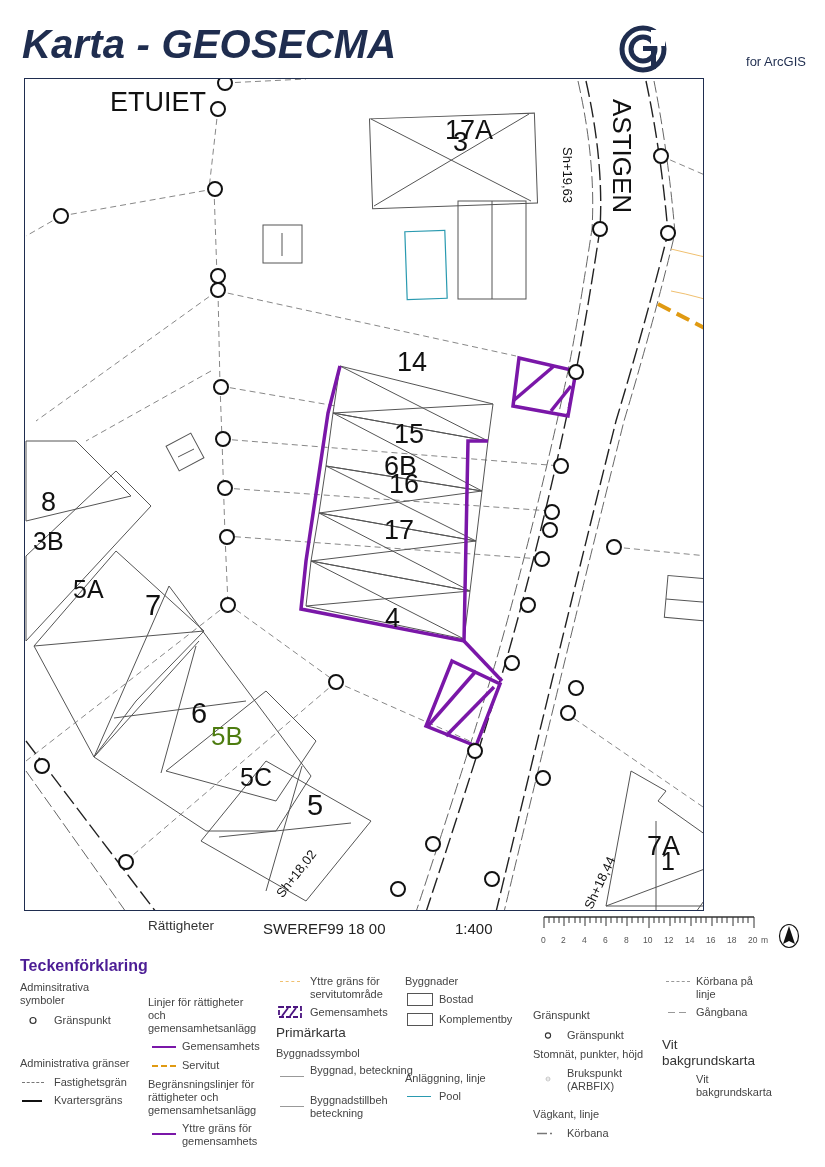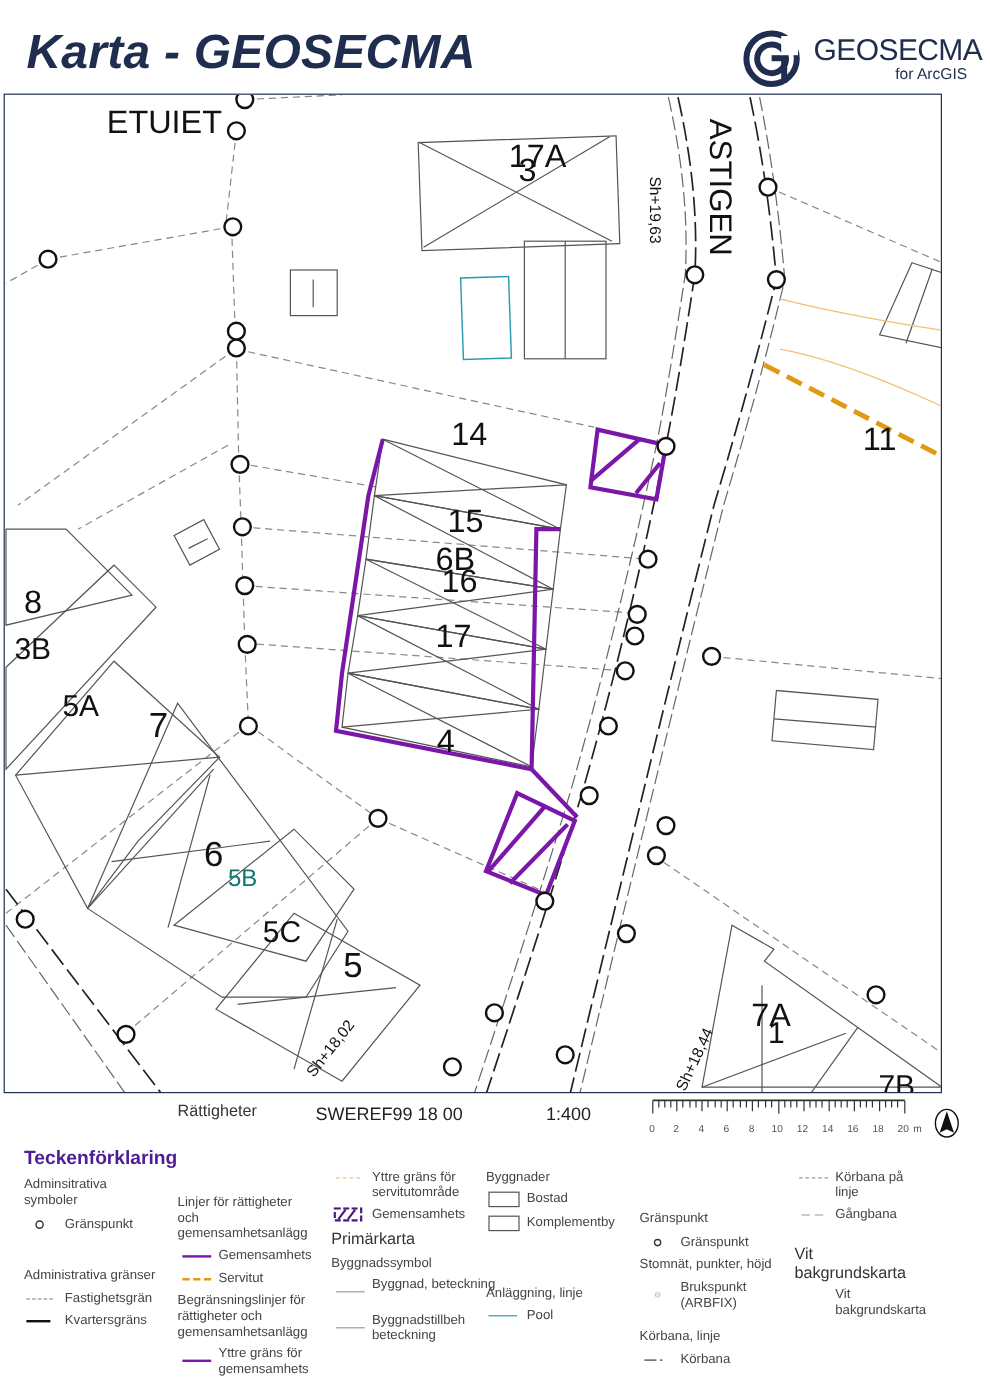--- a/index.html
+++ b/index.html
@@ -1,21 +1,21 @@
 <!DOCTYPE html>
 <html><head>
 <meta charset="utf-8">
 <style>
   html, body { margin:0; padding:0; background:#ffffff; }
   body { width:825px; height:1167px; position:relative; overflow:hidden; font-family:"Liberation Sans", sans-serif; color:#222; }
   .title { position:absolute; left:22px; top:22px; font-size:40px; font-weight:bold; color:#1f2d4f; letter-spacing:0.2px;font-style:italic; }
   .logo { position:absolute; left:618px; top:24px; width:190px; height:50px; }
   .logo-text { position:absolute; left:60px; top:4px; font-size:25px; color:#1f2d4f; letter-spacing:-0.5px; }
   .logo-sub { position:absolute; right:2px; top:30px; font-size:13px; color:#1f2d4f; }
-  .map-frame { position:absolute; left:3px; top:78px; width:782px; height:833px; border:1.5px solid #1f2d4f; box-sizing:border-box; overflow:hidden; background:#fff; }
+  .map-frame { position:absolute; left:24px; top:78px; width:680px; height:833px; border:1.5px solid #1f2d4f; box-sizing:border-box; overflow:hidden; background:#fff; }
   .map-frame svg { position:absolute; left:0; top:0; }
   .footer-crs { position:absolute; left:263px; top:920px; font-size:15px; color:#222; }
   .footer-scale { position:absolute; left:455px; top:920px; font-size:15px; color:#222; }
   .scalebar { position:absolute; left:540px; top:914px; width:240px; height:34px; }
   .north { position:absolute; left:778px; top:923px; width:22px; height:26px; }
   .legend-title { position:absolute; left:20px; top:911px; font-size:16px; font-weight:bold; color:#4c1d95;margin-top:46px; }
   .lg { position:absolute; font-size:11px; color:#444; line-height:13px; }
   .lg-h { position:absolute; font-size:13.5px; color:#333; }
   .lg-item { position:absolute; font-size:11px; color:#444; line-height:13px; display:flex; align-items:flex-start; }
   .sym { display:inline-block; width:40px; flex:0 0 40px; position:relative; height:13px; }
@@ -28,21 +28,20 @@
 <div class="title">Karta - GEOSECMA</div>
 
 <div class="logo">
   <svg width="50" height="50" viewBox="0 0 50 50" style="position:absolute;left:0;top:0">
     <circle cx="25" cy="25" r="21" fill="none" stroke="#1f2d4f" stroke-width="5"></circle>
     <circle cx="25" cy="25" r="12" fill="none" stroke="#1f2d4f" stroke-width="5"></circle>
     <rect x="25" y="22" width="13" height="5" fill="#1f2d4f"></rect>
     <rect x="33" y="6" width="14" height="16" fill="#fff"></rect>
     <rect x="33" y="25" width="5" height="20" fill="#1f2d4f"></rect>
   </svg>
-  <span class="logo-text">GEOSECMA</span>
   <span class="logo-sub">for ArcGIS</span>
 </div>
 
 <div class="map-frame">
   <svg width="786" height="833" viewBox="19 78 786 833">
     <g fill="none" stroke="#888" stroke-width="1" stroke-dasharray="6,4">
       <line x1="219" y1="82" x2="300" y2="78"></line>
       <line x1="212" y1="108" x2="203" y2="188"></line>
       <line x1="55" y1="215" x2="208" y2="188"></line>
       <line x1="208" y1="188" x2="211" y2="275"></line>
@@ -184,21 +183,21 @@
   <div style="position:absolute;left:359px;top:372px;font-size:27px;color:#111">6B</div>
   <div style="position:absolute;left:364px;top:390px;font-size:27px;color:#111">16</div>
   <div style="position:absolute;left:359px;top:436px;font-size:27px;color:#111">17</div>
   <div style="position:absolute;left:360px;top:524px;font-size:27px;color:#111">4</div>
   <div style="position:absolute;left:715px;top:272px;font-size:27px;color:#111">11</div>
   <div style="position:absolute;left:16px;top:408px;font-size:27px;color:#111">8</div>
   <div style="position:absolute;left:8px;top:448px;font-size:25px;color:#111">3B</div>
   <div style="position:absolute;left:48px;top:496px;font-size:25px;color:#111">5A</div>
   <div style="position:absolute;left:120px;top:510px;font-size:29px;color:#111">7</div>
   <div style="position:absolute;left:166px;top:618px;font-size:29px;color:#111">6</div>
-  <div style="position:absolute;left:186px;top:642px;font-size:20px;color:#0f766e">5B</div>
+  <div style="position:absolute;left:186px;top:642px;font-size:26px;color:#4d7c0f">5B</div>
   <div style="position:absolute;left:215px;top:684px;font-size:25px;color:#111">5C</div>
   <div style="position:absolute;left:282px;top:710px;font-size:29px;color:#111">5</div>
   <div style="position:absolute;left:622px;top:752px;font-size:27px;color:#111">7A</div>
   <div style="position:absolute;left:636px;top:768px;font-size:25px;color:#111">1</div>
   <div style="position:absolute;left:728px;top:812px;font-size:25px;color:#111">7B</div>
   <div style="position:absolute;left:536px;top:68px;font-size:13px;color:#111;transform:rotate(90deg);transform-origin:0 0;margin-left:14px">Sh+19,63</div>
   <div style="position:absolute;left:248px;top:812px;font-size:13px;color:#111;transform:rotate(-52deg);transform-origin:0 0">Sh+18,02</div>
   <div style="position:absolute;left:556px;top:826px;font-size:13px;color:#111;transform:rotate(-65deg);transform-origin:0 0">Sh+18,44</div>
 </div>
 
@@ -376,21 +375,21 @@
   <span>Gränspunkt</span>
 </div>
 <div class="lg" style="left:533px;top:1048px">Stomnät, punkter, höjd</div>
 <div class="lg-item" style="left:533px;top:1067px;width:100px">
   <span class="sym" style="width:34px;flex-basis:34px;height:26px"><svg width="34" height="26">
         <circle cx="15" cy="12" r="2" fill="none" stroke="#bbb" stroke-width="0.8"></circle>
         <line x1="13" y1="12" x2="17" y2="12" stroke="#bbb" stroke-width="0.6"></line>
       </svg></span>
   <span>Brukspunkt (ARBFIX)</span>
 </div>
-<div class="lg" style="left:533px;top:1108px">Körbana, linje</div>
+<div class="lg" style="left:533px;top:1108px">Vägkant, linje</div>
 <div class="lg-item" style="left:533px;top:1127px">
   <span class="sym" style="width:34px;flex-basis:34px"><svg width="34" height="13">
         <line x1="4" y1="6.5" x2="14" y2="6.5" stroke="#777" stroke-width="1.5"></line>
         <line x1="17" y1="6.5" x2="19" y2="6.5" stroke="#777" stroke-width="1.5"></line>
       </svg></span>
   <span>Körbana</span>
 </div>
 
 <div class="lg-item" style="left:662px;top:975px;width:110px">
   <span class="sym" style="width:34px;flex-basis:34px">

